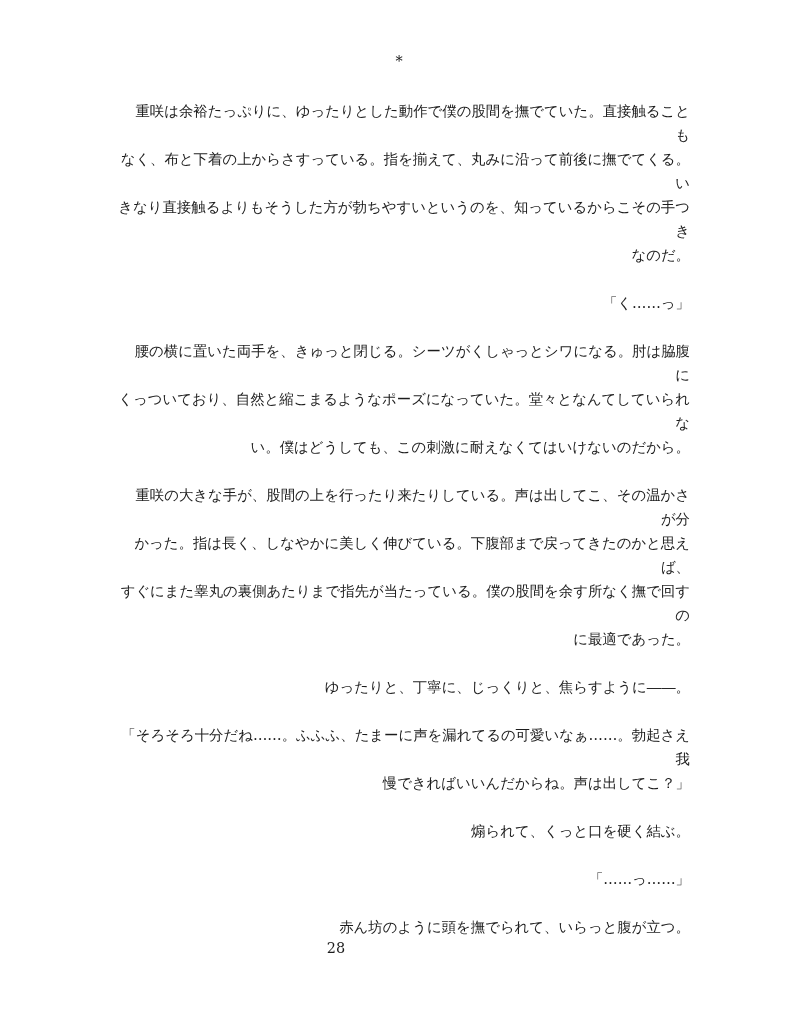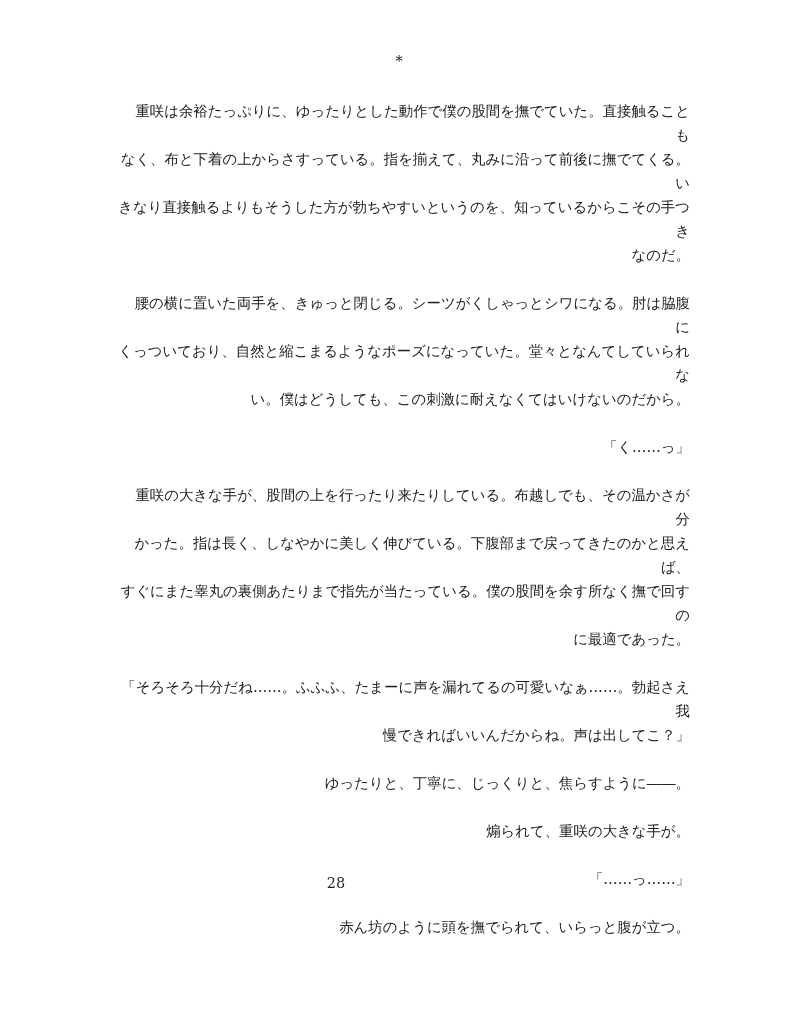--- a/index.html
+++ b/index.html
@@ -30,21 +30,21 @@
     height: 24px;
   }
   .para {
     margin: 0 0 24px 8px;
     white-space: pre-line;
     text-align: right;
     letter-spacing: 0;
   }
   .footer {
     position: absolute;
-    top: 871px;
+    top: 936px;
     left: 0;
     width: 672px;
     text-align: center;
     font-size: 14.4px;
     line-height: 24px;
     color: #1c1c1c;
   }
 </style>
 </head>
 <body>
@@ -52,37 +52,37 @@
 <div class="page">
   <div class="content">
     <div class="section-break">*</div>
 
     <p class="para narration">　重咲は余裕たっぷりに、ゆったりとした動作で僕の股間を撫でていた。直接触ることも
 なく、布と下着の上からさすっている。指を揃えて、丸みに沿って前後に撫でてくる。い
 きなり直接触るよりもそうした方が勃ちやすいというのを、知っているからこその手つき
 なのだ。</p>
 
 
+    <p class="para dialogue">「く……っ」</p>
+
     <p class="para narration">　腰の横に置いた両手を、きゅっと閉じる。シーツがくしゃっとシワになる。肘は脇腹に
 くっついており、自然と縮こまるようなポーズになっていた。堂々となんてしていられな
 い。僕はどうしても、この刺激に耐えなくてはいけないのだから。</p>
 
-    <p class="para dialogue">「く……っ」</p>
-
-    <p class="para narration">　重咲の大きな手が、股間の上を行ったり来たりしている。布越しでも、その温かさが分
+    <p class="para narration">　重咲の大きな手が、股間の上を行ったり来たりしている。声は出してこ、その温かさが分
 かった。指は長く、しなやかに美しく伸びている。下腹部まで戻ってきたのかと思えば、
 すぐにまた睾丸の裏側あたりまで指先が当たっている。僕の股間を余す所なく撫で回すの
 に最適であった。</p>
 
+    <p class="para narration">　ゆったりと、丁寧に、じっくりと、焦らすように――。</p>
+
     <p class="para dialogue">「そろそろ十分だね……。ふふふ、たまーに声を漏れてるの可愛いなぁ……。勃起さえ我
 慢できればいいんだからね。声は出してこ？」</p>
 
-    <p class="para narration">　ゆったりと、丁寧に、じっくりと、焦らすように――。</p>
-
-    <p class="para narration">　煽られて、重咲の大きな手が。</p>
+    <p class="para narration">　煽られて、くっと口を硬く結ぶ。</p>
 
     <p class="para dialogue">「……っ……」</p>
 
 
     <p class="para narration">　赤ん坊のように頭を撫でられて、いらっと腹が立つ。</p>
 
   </div>
 
   <div class="footer">28</div>
 </div>

